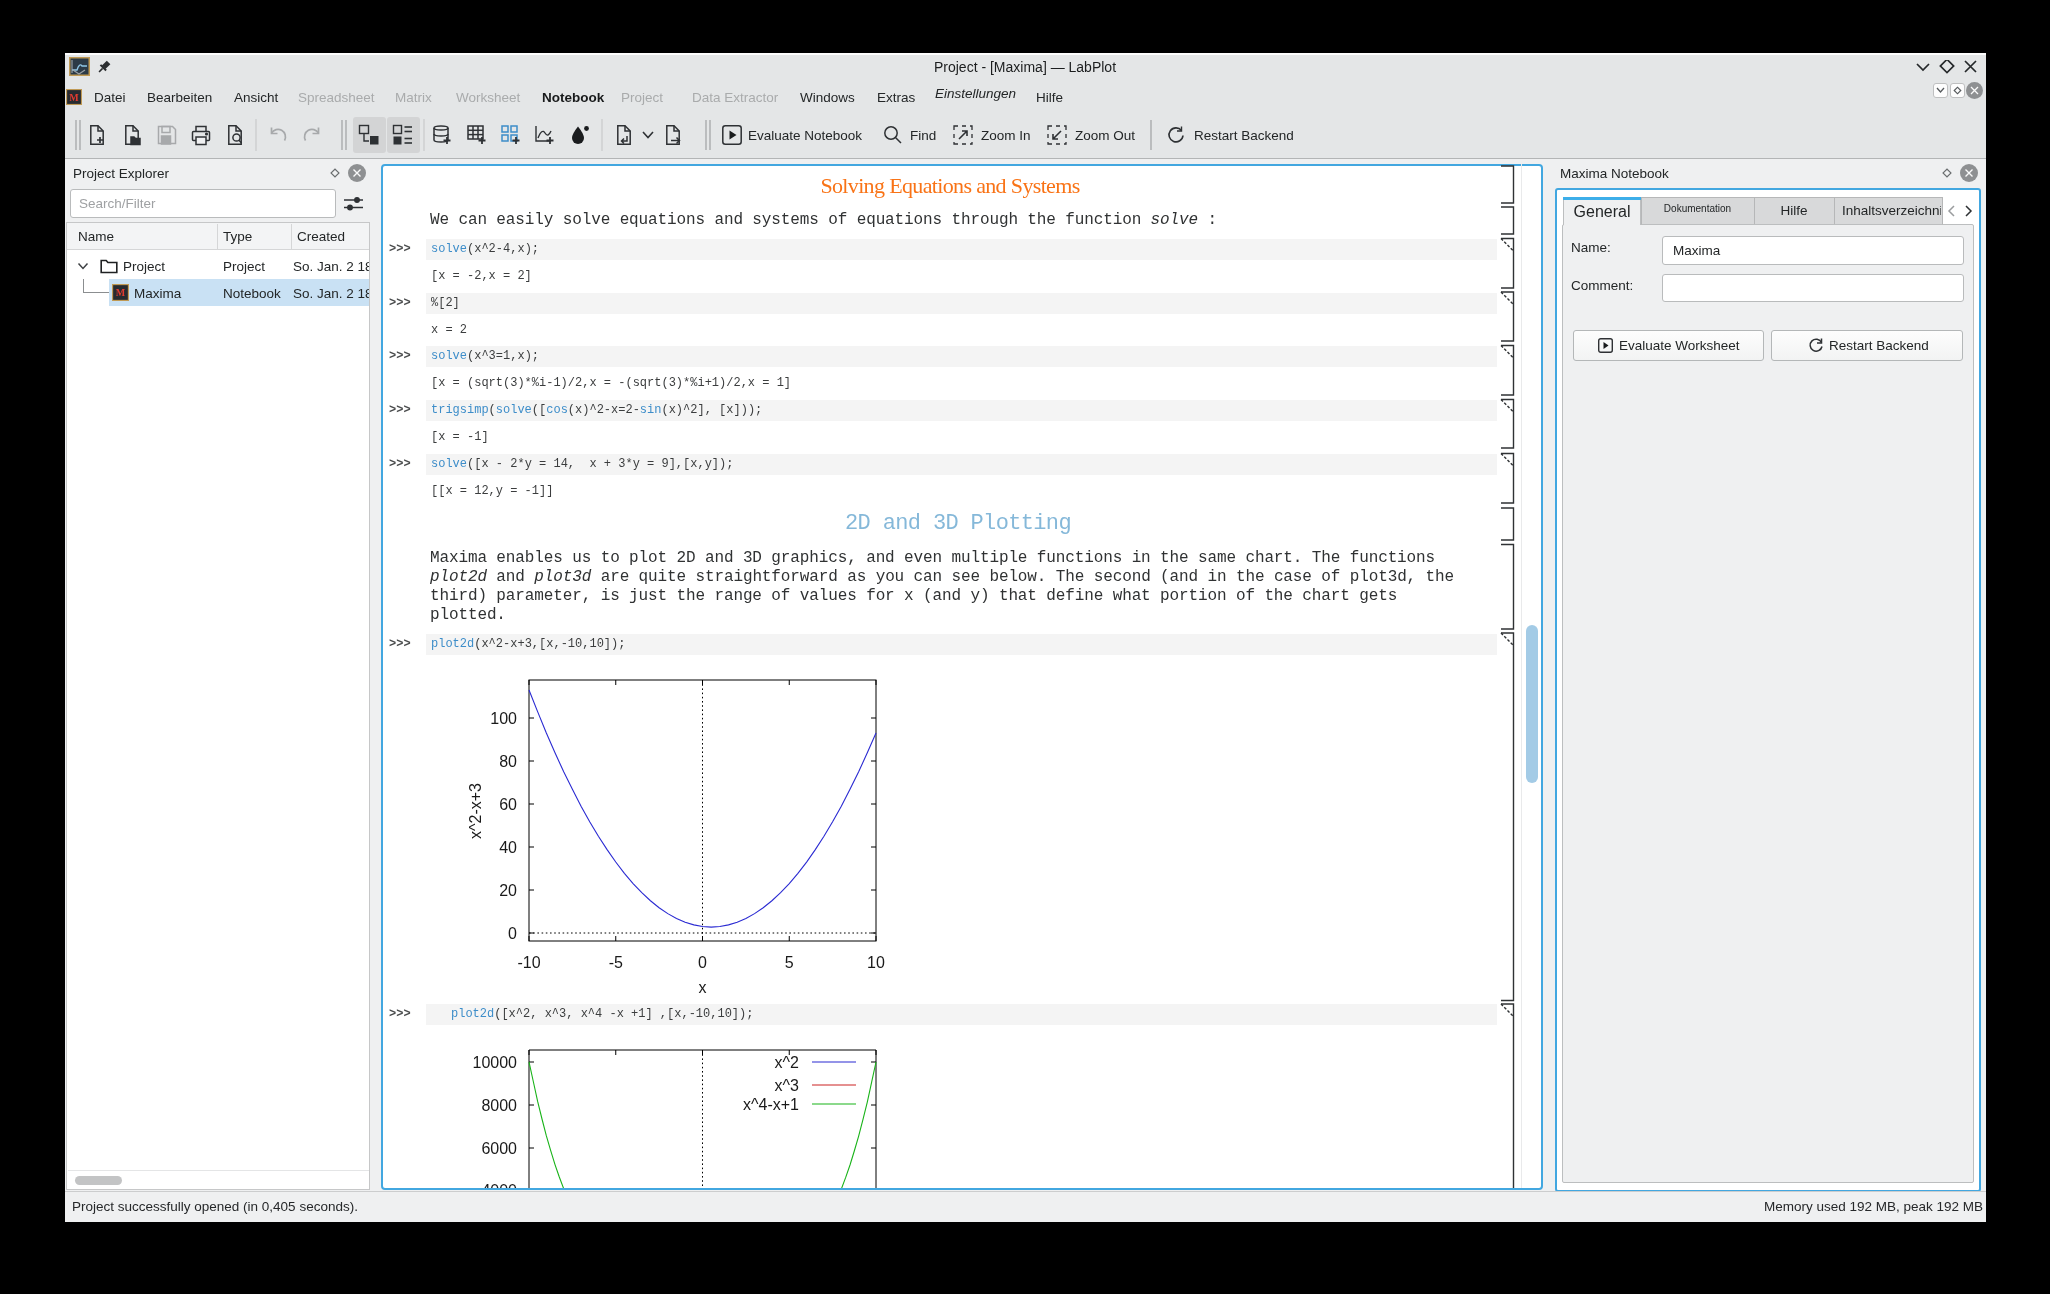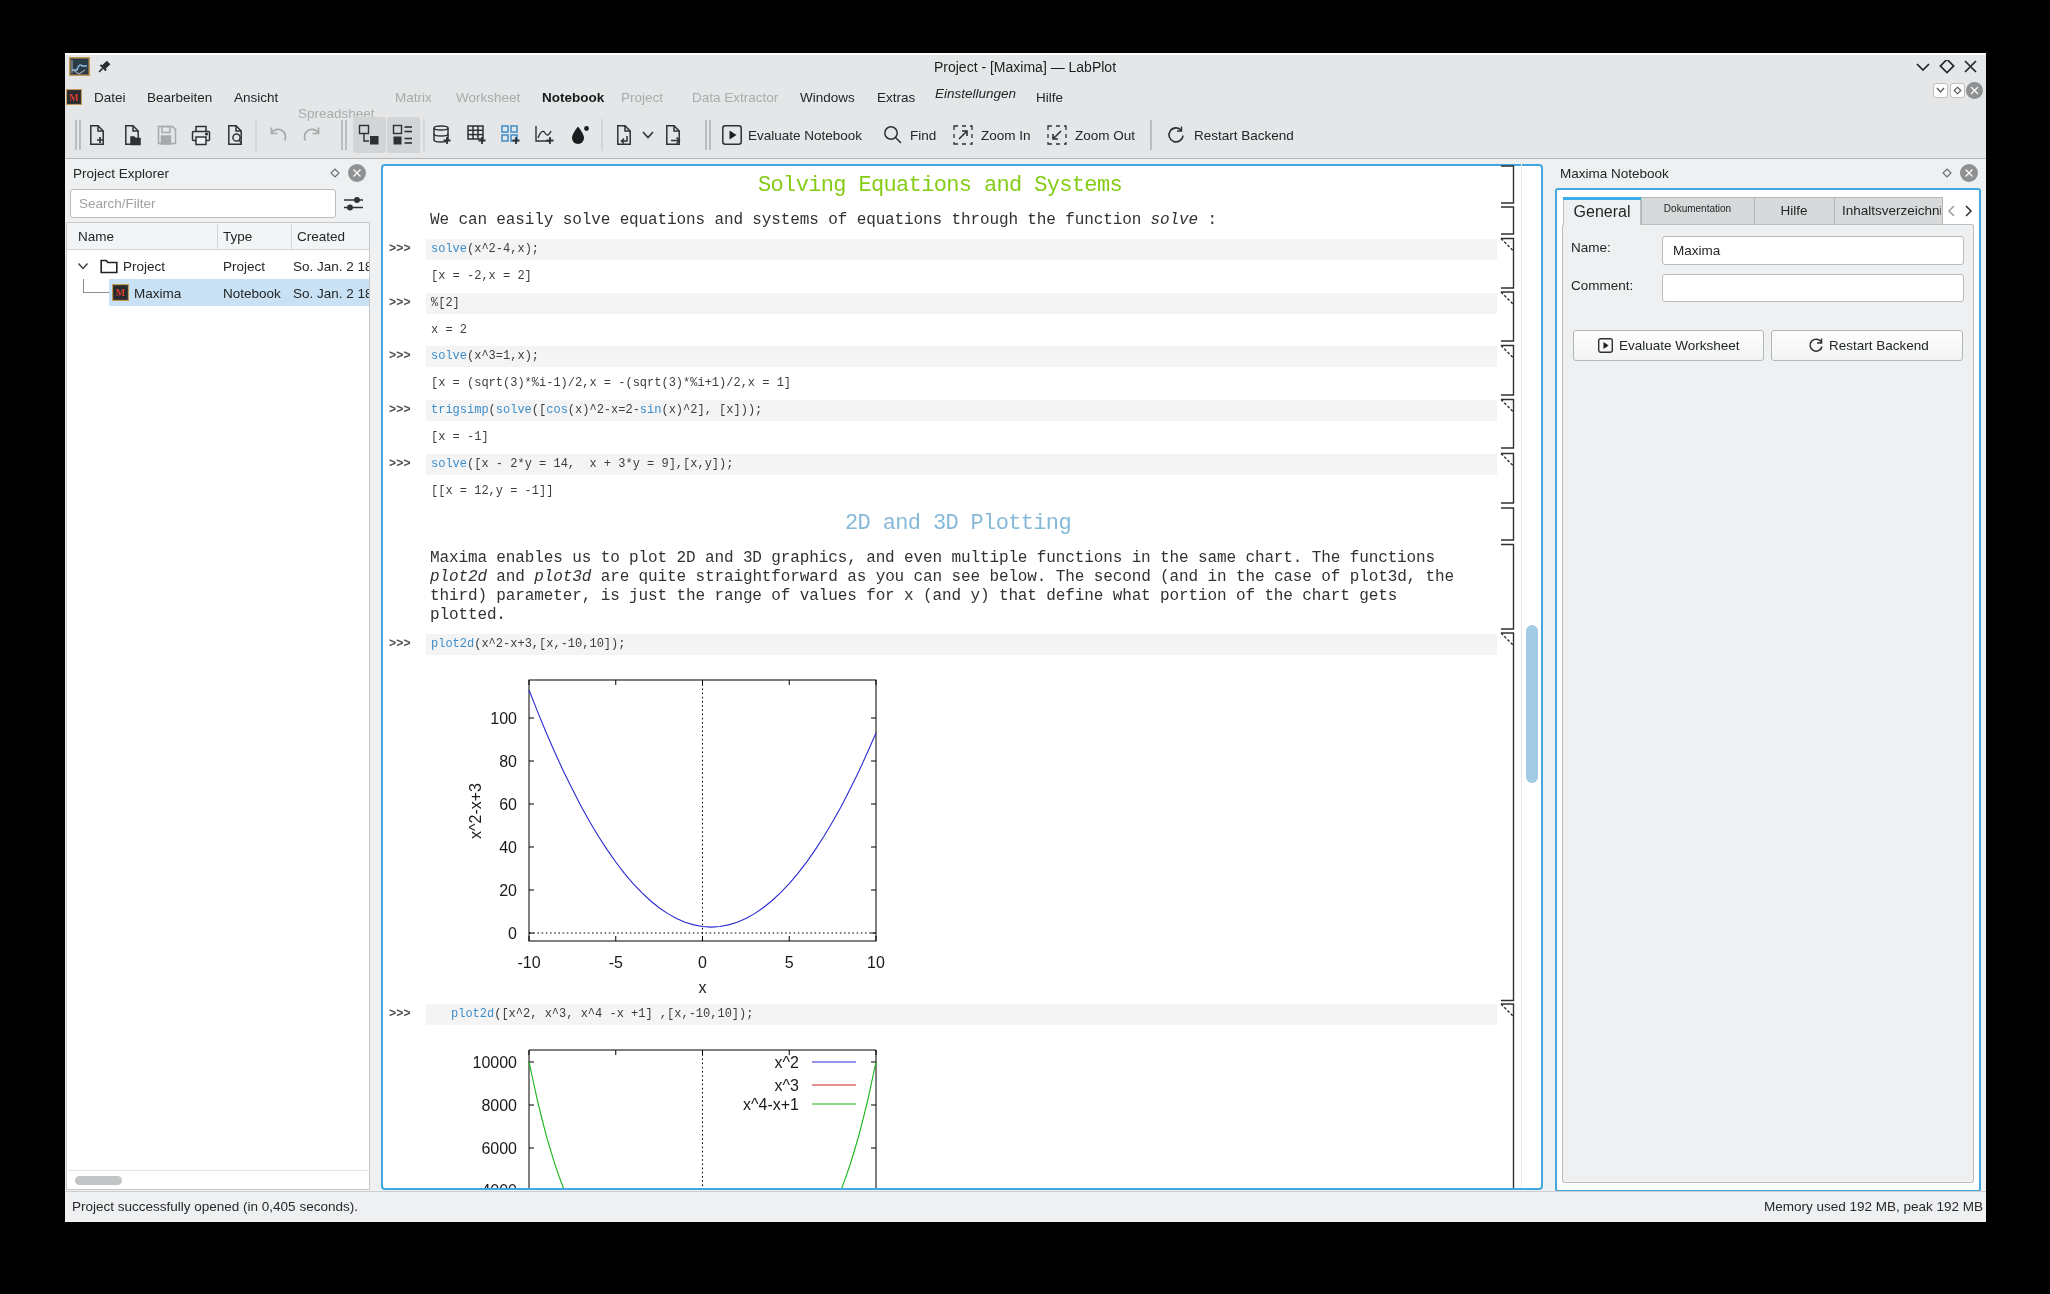--- a/index.html
+++ b/index.html
@@ -44,21 +44,21 @@
  <path d="M49 1 L60 12 M60 1 L49 12" stroke="#25282a" stroke-width="1.7" fill="none"></path>
 </svg>
 
 <svg class="abs" style="left:66px;top:89px" width="16" height="16" viewBox="0 0 16 16">
  <rect x="0.5" y="0.5" width="15" height="15" fill="#272b30" stroke="#c09a55" stroke-width="1.2"></rect>
  <text x="8" y="11.5" font-size="10" font-weight="bold" fill="#e03c31" text-anchor="middle" font-family="Liberation Serif,serif">M</text>
 </svg>
 <div class="abs menu" style="left:94px;top:90px;">Datei</div>
 <div class="abs menu" style="left:147px;top:90px;">Bearbeiten</div>
 <div class="abs menu" style="left:234px;top:90px;">Ansicht</div>
-<div class="abs menu dis" style="left:298px;top:90px;margin-top:16px;">Spreadsheet</div>
+<div class="abs menu dis" style="left:298px;top:90px;">Spreadsheet</div>
 <div class="abs menu dis" style="left:395px;top:90px;">Matrix</div>
 <div class="abs menu dis" style="left:456px;top:90px;">Worksheet</div>
 <div class="abs menu bold" style="left:542px;top:90px;">Notebook</div>
 <div class="abs menu dis" style="left:621px;top:90px;">Project</div>
 <div class="abs menu dis" style="left:692px;top:90px;">Data Extractor</div>
 <div class="abs menu" style="left:800px;top:90px;">Windows</div>
 <div class="abs menu" style="left:877px;top:90px;">Extras</div>
 <div class="abs menu" style="left:935px;top:86px;font-style:italic;">Einstellungen</div>
 <div class="abs menu" style="left:1036px;top:90px;">Hilfe</div>
 
@@ -267,21 +267,21 @@
         <text x="8.5" y="12" font-size="10" font-weight="bold" fill="#e03c31" text-anchor="middle" font-family="Liberation Serif,serif">M</text>
       </svg>
   <div class="abs" style="left:67px;top:63px;font-size:13.5px;">Maxima</div>
   <div class="abs" style="left:156px;top:63px;font-size:13.5px;">Notebook</div>
   <div class="abs" style="left:226px;top:63px;font-size:13.5px;white-space:nowrap;">So. Jan. 2 18:</div>
   <div class="abs" style="left:1px;top:947px;width:302px;height:1px;background:#e4e5e6;"></div>
   <div class="abs" style="left:8px;top:953px;width:47px;height:9px;background:#c3c4c5;border-radius:4.5px;"></div>
 </div>
 
 <div class="abs" style="left:381px;top:164px;width:1162px;height:1026px;background:#fff;border:2px solid #42a7e0;border-radius:4px;"></div>
-<div class="abs" style="left:408px;top:173px;width:1064px;height:26px;text-align:center;font-family:Liberation Mono, monospace;font-size:22px;letter-spacing:-0.65px;color:#84cc16;white-space:pre;">Solving Equations and Systems</div>
+<div class="abs" style="left:418px;top:173px;width:1064px;height:26px;text-align:center;font-family:Liberation Serif, serif;font-size:22px;letter-spacing:-0.65px;color:#f97316;white-space:pre;">Solving Equations and Systems</div>
 <div class="ptext" style="top:210px;line-height:20px;">We can easily solve equations and systems of equations through the function <i>solve</i> :</div>
 <div class="codebg" style="top:239px;"></div>
 <div class="prompt" style="top:239px;line-height:21px;">&gt;&gt;&gt;</div>
 <div class="codeline" style="left:431px;top:239px;line-height:21px;"><span class="kw">solve</span>(x^2-4,x);</div>
 <div class="codeline" style="left:431px;top:266px;line-height:21px;">[x = -2,x = 2]</div>
 <div class="codebg" style="top:293px;"></div>
 <div class="prompt" style="top:293px;line-height:21px;">&gt;&gt;&gt;</div>
 <div class="codeline" style="left:431px;top:293px;line-height:21px;">%[2]</div>
 <div class="codeline" style="left:431px;top:320px;line-height:21px;">x = 2</div>
 <div class="codebg" style="top:346px;"></div>

